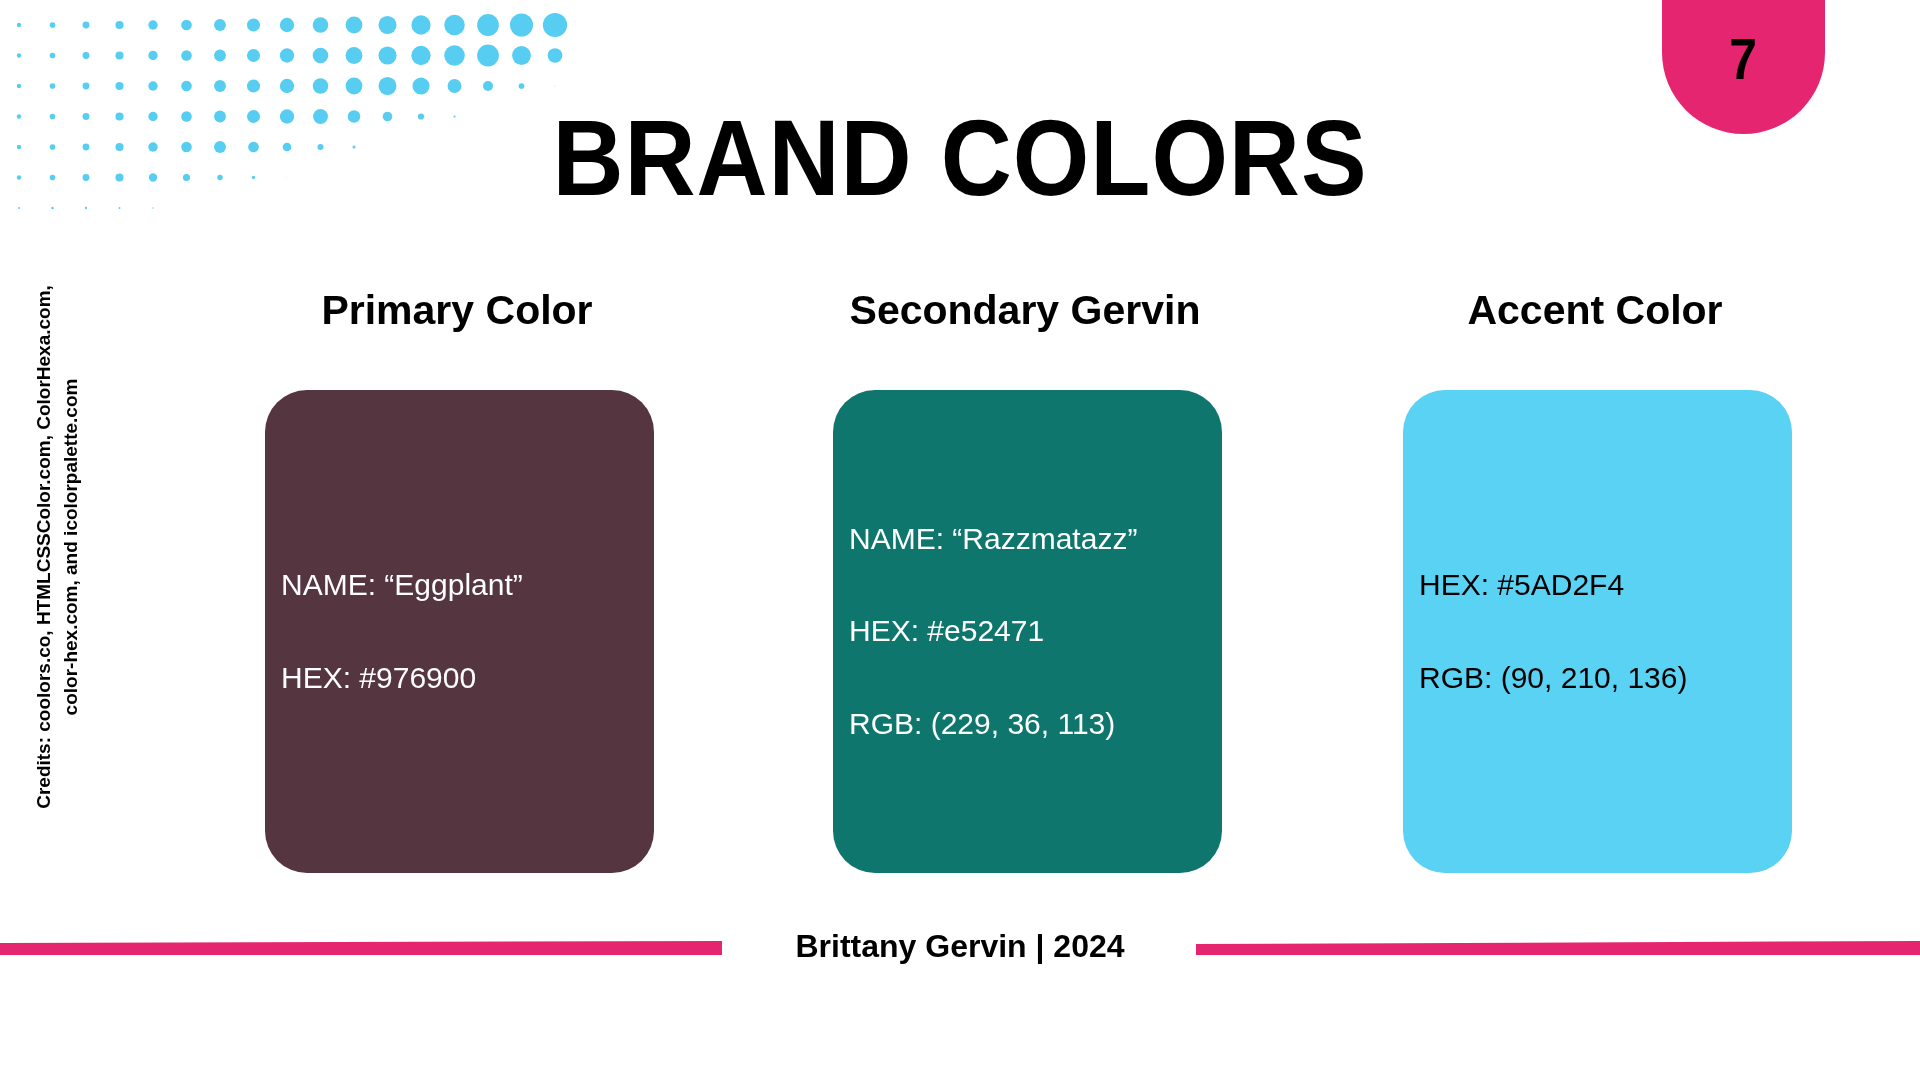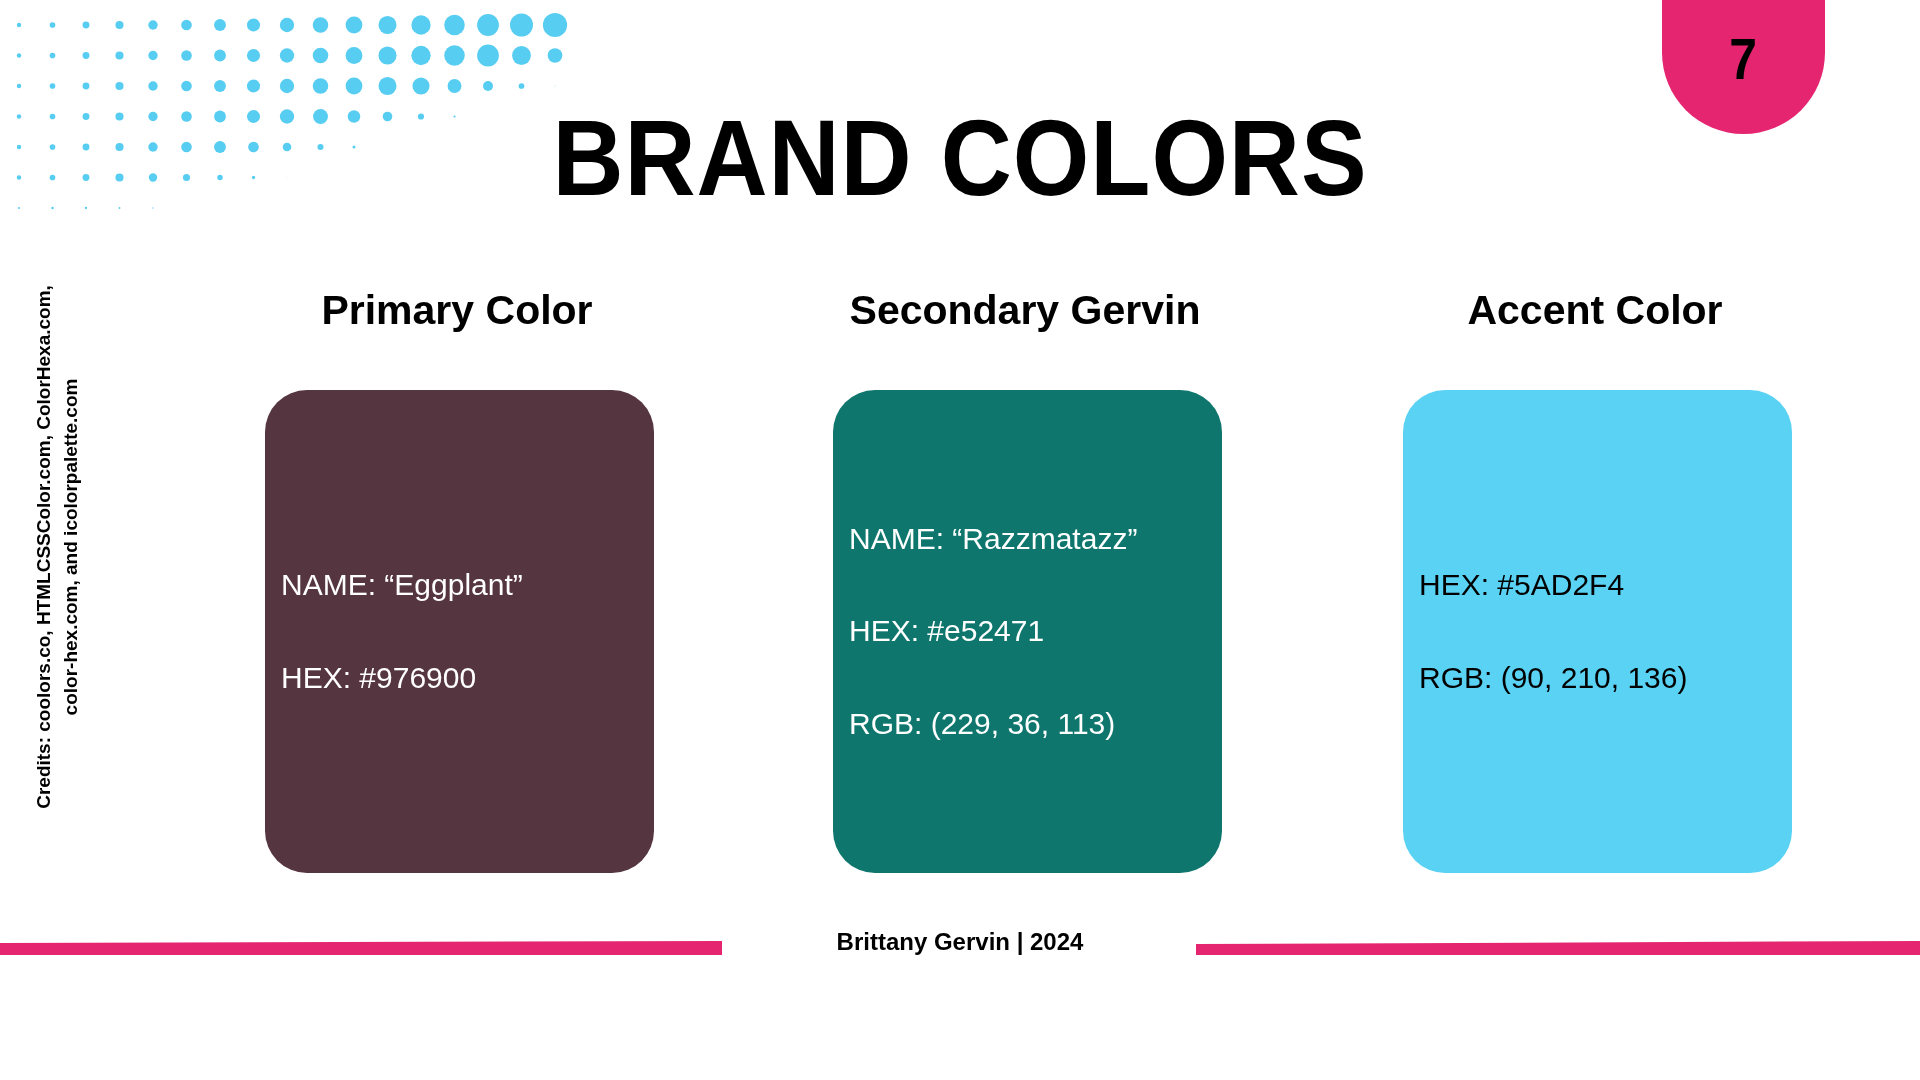--- a/index.html
+++ b/index.html
@@ -115,21 +115,21 @@
   }
 
   
   #footer-name {
     position:absolute;
     left:0; top:930px;
     width:1920px;
     text-align:center;
     font-family:"Liberation Sans Narrow","Liberation Sans", sans-serif;
     font-weight:bold;
-    font-size:24px;
+    font-size:32px;
     color:#000000;
     line-height:1;
   }
   .footer-bar { position:absolute; height:14px; background:#e5256f; }
   #footer-bar-left  { left:0px;    top:941px; width:722px; clip-path:polygon(0 14%, 100% 0, 100% 100%, 0 100%); }
   #footer-bar-right { left:1196px; top:941px; width:724px; clip-path:polygon(0 22%, 100% 0, 100% 100%, 0 100%); }
 </style>
 </head>
 <body>
 

